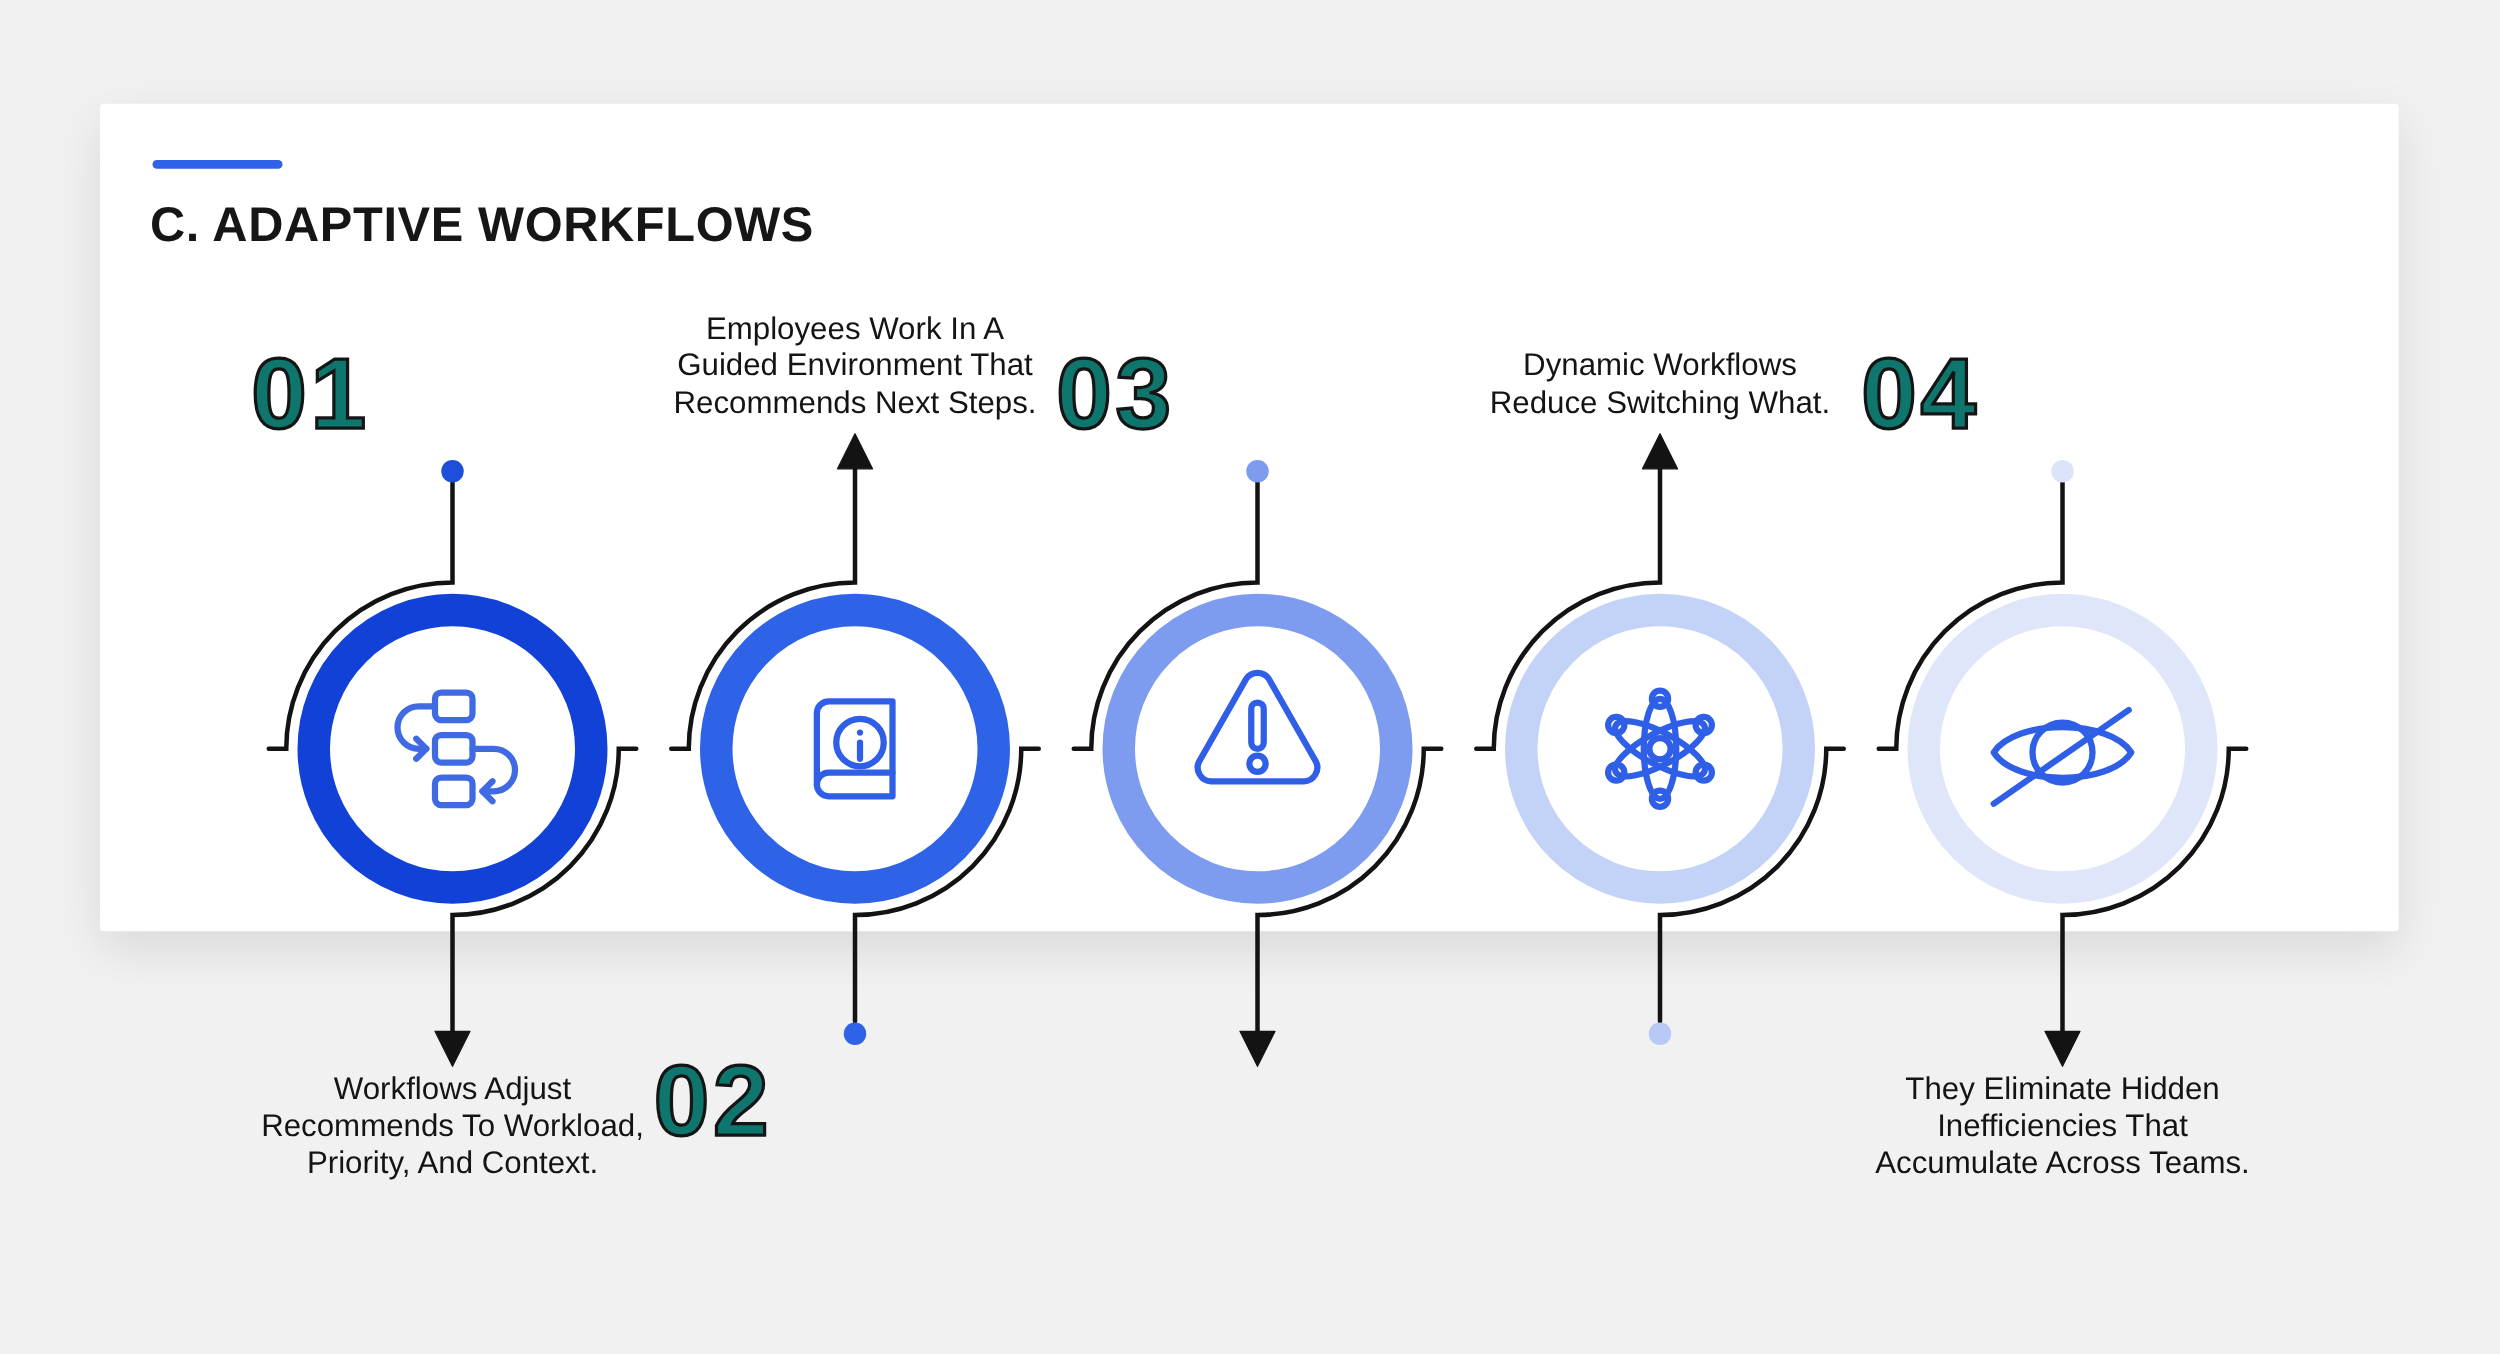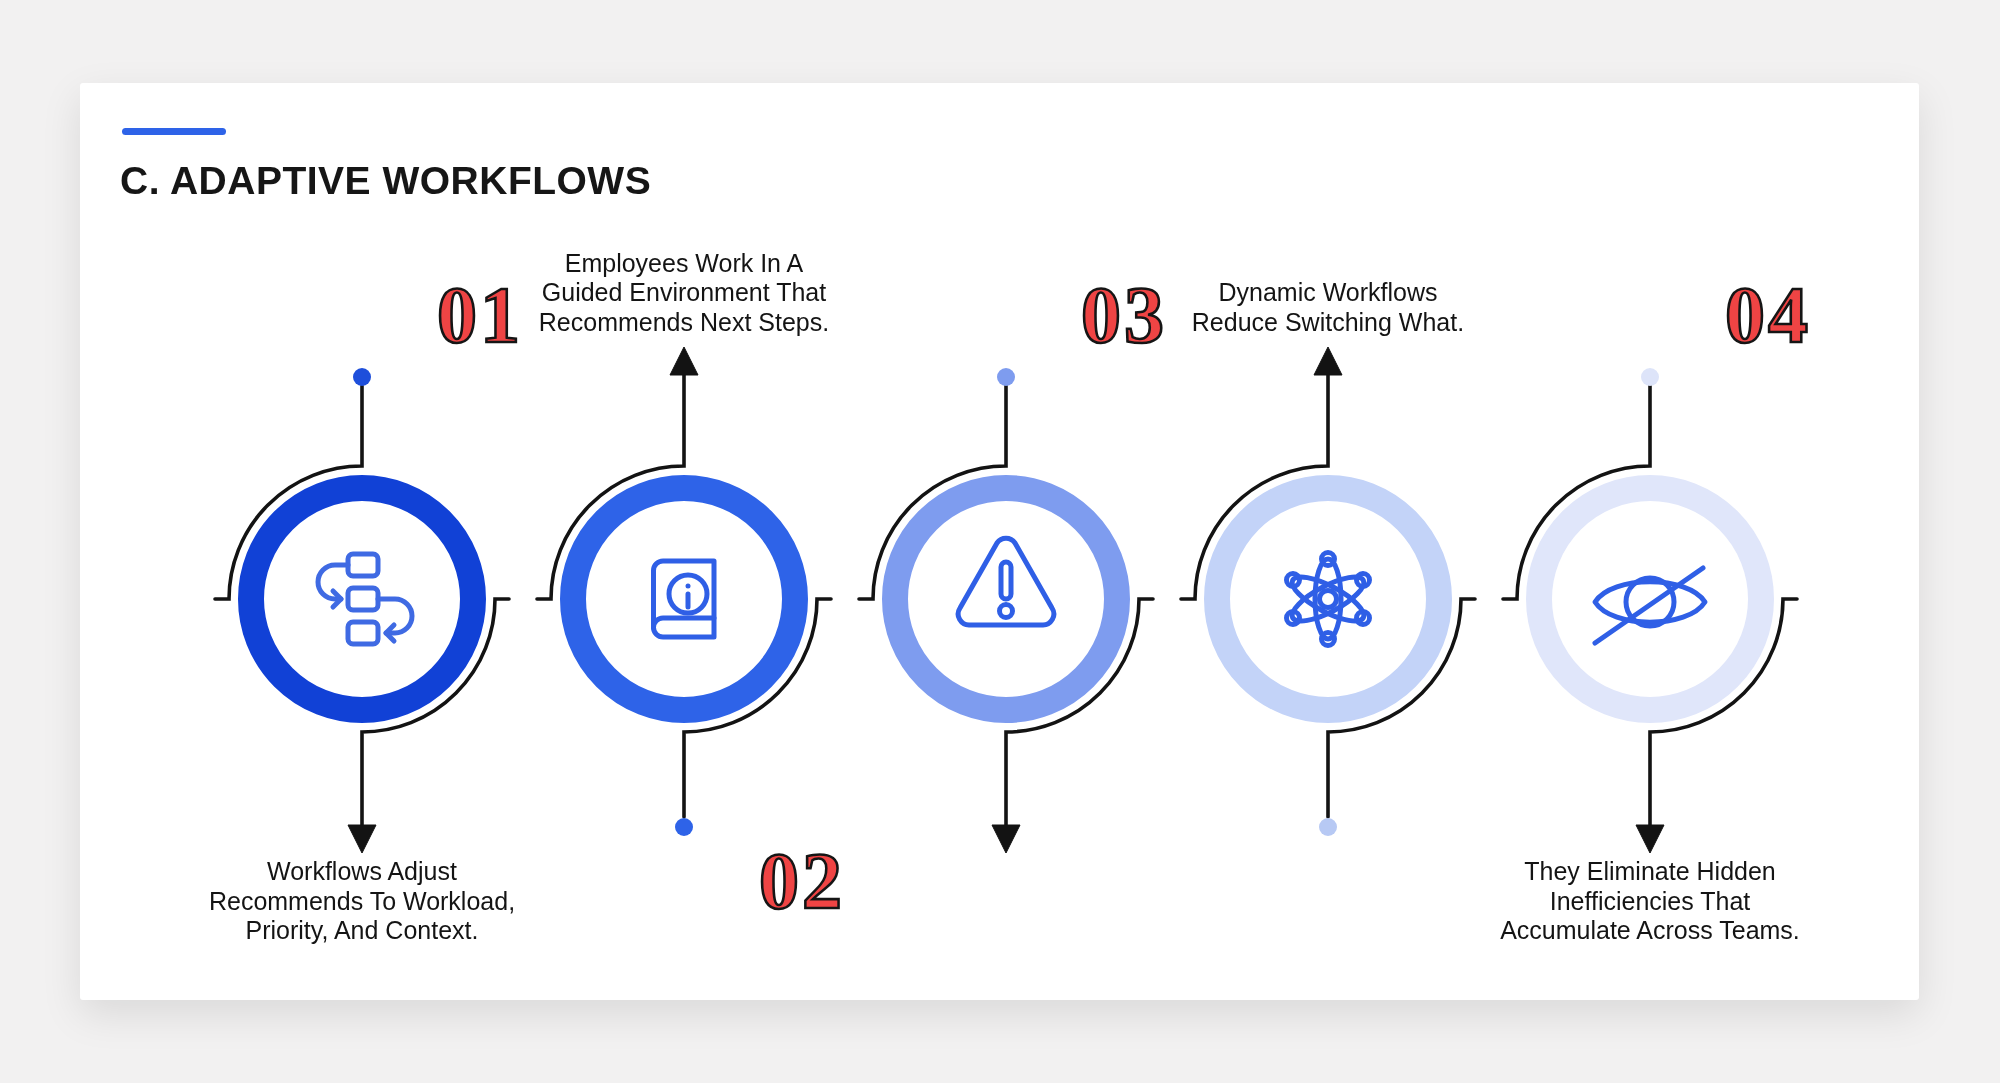--- a/index.html
+++ b/index.html
@@ -2,21 +2,21 @@
 <html><head>
 <meta charset="utf-8">
 <style>
   html,body{margin:0;padding:0;}
   body{
     width:2000px;height:1083px;position:relative;overflow:hidden;
     background:#f2f1f1;
     font-family:"Liberation Sans",sans-serif;
   }
   .card{
-    position:absolute;left:80px;top:83px;width:1839px;height:917px;
+    position:absolute;left:80px;top:83px;width:1839px;height:662px;
     background:#ffffff;border-radius:3px;
     box-shadow:0 14px 40px rgba(0,0,0,.10);
   }
   .accent-bar{
     position:absolute;left:42px;top:45px;width:104px;height:7px;
     border-radius:3.5px;background:var(--accent,#2e63e8);
   }
   .title{
     position:absolute;left:40px;top:76px;
     font-size:39px;font-weight:800;color:#161616;letter-spacing:.5px;
@@ -25,24 +25,24 @@
   .item{
     position:absolute;top:0;width:322px;height:917px;
   }
   .deco{position:absolute;left:0;top:0;width:322px;height:917px;display:block;}
   .ring{fill:#ffffff;stroke:var(--ring);stroke-width:26px;}
   .wire{fill:none;stroke:#131313;stroke-width:3.6px;stroke-linecap:round;}
   .dot{fill:var(--dot);}
   .head{fill:#131313;stroke:#131313;stroke-linejoin:round;}
   .icon{stroke:var(--icon);fill:none;stroke-width:5px;stroke-linecap:round;stroke-linejoin:round;}
   .num{
-    position:absolute;left:0;width:100%;text-align:right;
-    font-family:Liberation Serif, serif;
+    position:absolute;left:0;width:100%;text-align:left;
+    font-family:Liberation Sans, sans-serif;
     font-weight:700;font-size:80px;line-height:1;letter-spacing:3px;
-    color:#ef4444;-webkit-text-stroke:2.6px #151515;
+    color:#0f766e;-webkit-text-stroke:2.6px #151515;
   }
   .num-top{top:192px;}
   .num-bottom{top:758px;}
   .txt{
     position:absolute;left:50%;transform:translateX(-50%);width:380px;
     text-align:center;font-size:25px;line-height:1.18;color:#141414;
     white-space:pre-line;
   }
   .txt-bottom{top:774px;}
   .txt-top{

